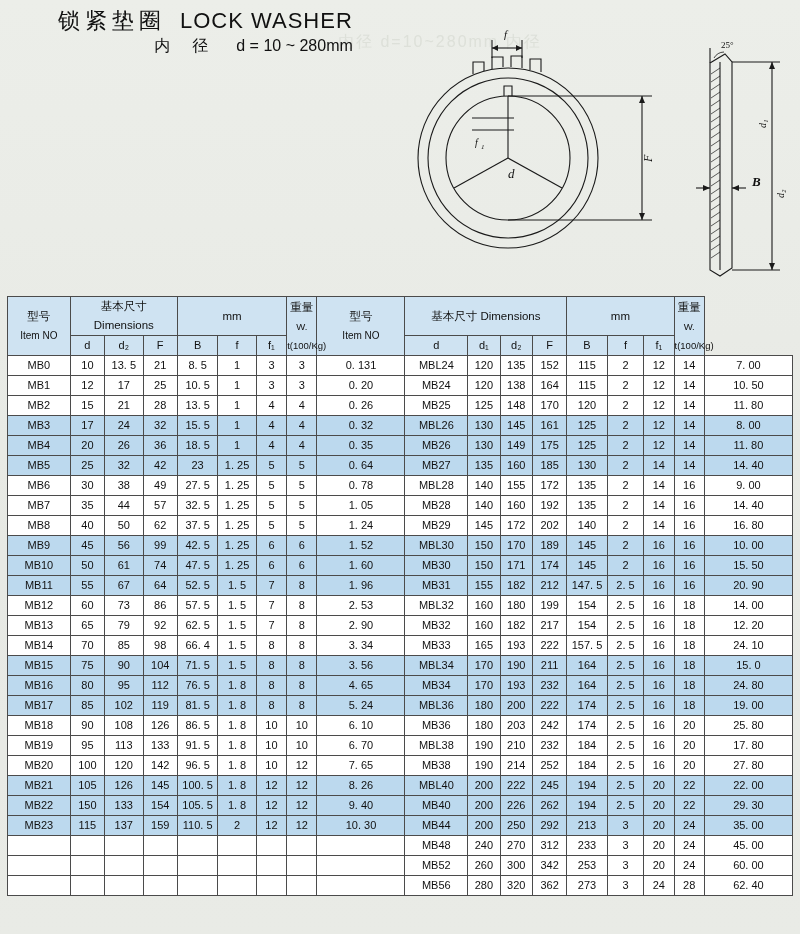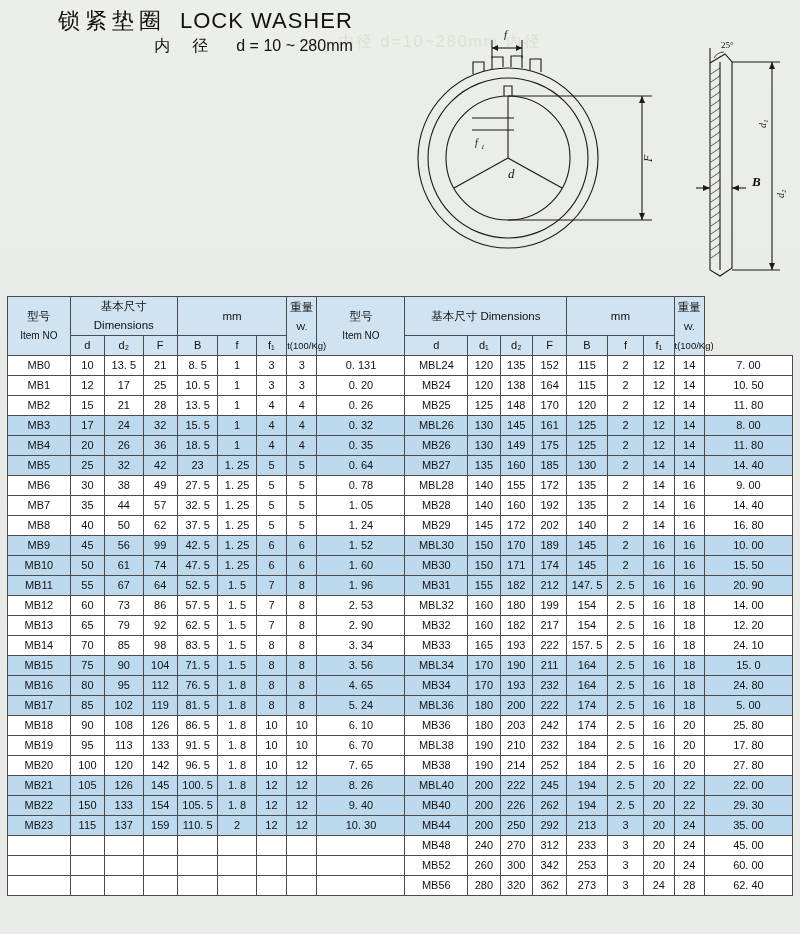--- a/index.html
+++ b/index.html
@@ -571,21 +571,21 @@
             <td>2. 5</td>
             <td>16</td>
             <td>18</td>
             <td>12. 20</td>
           </tr>
           <tr>
             <td class="item">MB14</td>
             <td>70</td>
             <td>85</td>
             <td>98</td>
-            <td>83. 5</td>
+            <td>66. 4</td>
             <td>1. 5</td>
             <td>8</td>
             <td>8</td>
             <td>3. 34</td>
             <td class="item">MB33</td>
             <td>165</td>
             <td>193</td>
             <td>222</td>
             <td>157. 5</td>
             <td>2. 5</td>
@@ -644,21 +644,21 @@
             <td>8</td>
             <td>5. 24</td>
             <td class="item">MBL36</td>
             <td>180</td>
             <td>200</td>
             <td>222</td>
             <td>174</td>
             <td>2. 5</td>
             <td>16</td>
             <td>18</td>
-            <td>5. 00</td>
+            <td>19. 00</td>
           </tr>
           <tr>
             <td class="item">MB18</td>
             <td>90</td>
             <td>108</td>
             <td>126</td>
             <td>86. 5</td>
             <td>1. 8</td>
             <td>10</td>
             <td>10</td>

